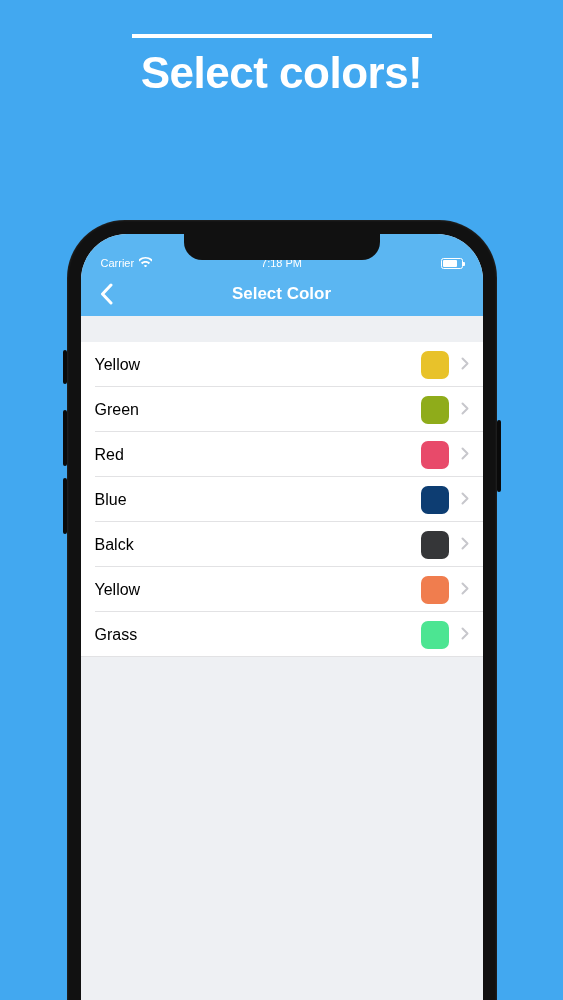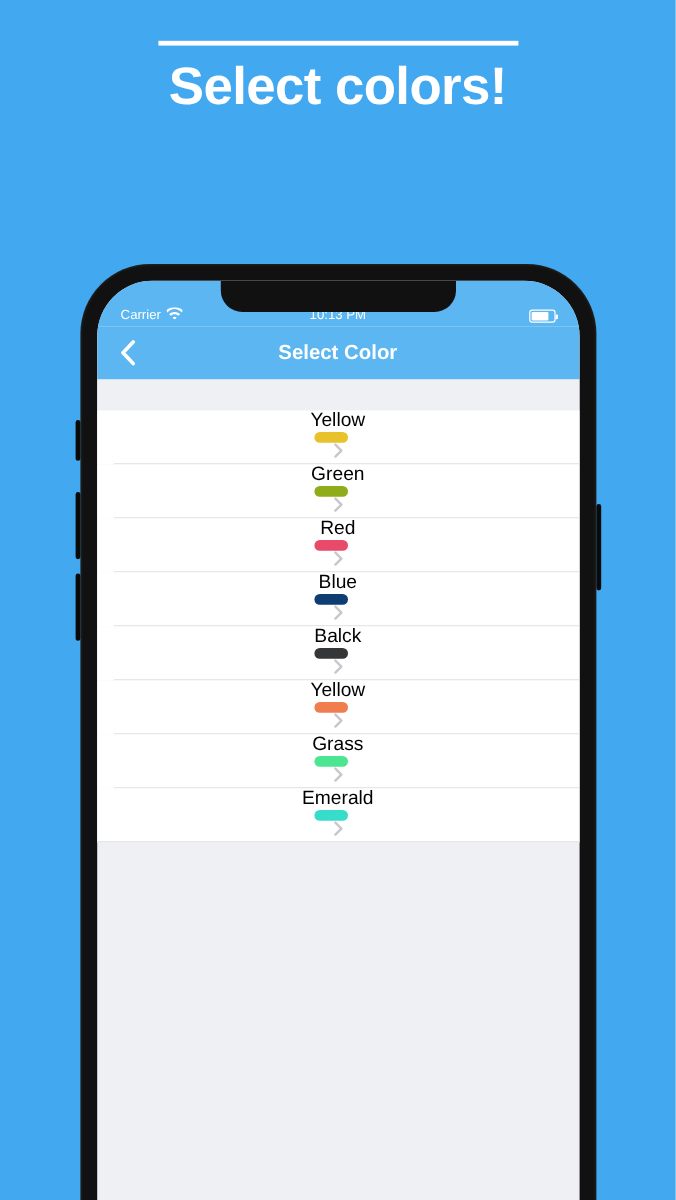--- a/index.html
+++ b/index.html
@@ -137,21 +137,20 @@
       background: #eef0f3;
     }
     .list-spacer { height: 26px; }
     .list-row {
       height: 45px;
       background: #fff;
       display: flex;
       align-items: center;
       padding: 0 14px;
       position: relative;
-      flex-direction: column;
     }
     .list-row::after {
       content: '';
       position: absolute;
       left: 14px; right: 0; bottom: 0;
       height: 1px;
       background: #e2e2e4;
     }
     .list-row:last-child::after { left: 0; }
     .row-label {
@@ -187,21 +186,21 @@
 
     <div class="status-bar">
       <div class="status-left">
         <span>Carrier</span>
         <span class="wifi-icon">
           <svg width="13" height="10" viewBox="0 0 13 10">
               <path fill="#fff" d="M6.5 9.5L4.8 7.7c.9-.9 2.5-.9 3.4 0L6.5 9.5zM3.3 6.2l-1.4-1.4c2.5-2.5 6.7-2.5 9.2 0l-1.4 1.4c-1.8-1.8-4.6-1.8-6.4 0zM.5 3.4L-.9 2C3 -1.9 10-1.9 13.9 2l-1.4 1.4C9.4-.6 3.6-.6.5 3.4z" transform="translate(0 1)"></path>
             </svg>
         </span>
       </div>
-      <div class="status-time">10:13 PM</div>
+      <div class="status-time">7:18 PM</div>
       <div class="status-right">
         <div class="battery">
             <div class="battery-fill"></div>
           </div>
       </div>
     </div>
 
     <div class="nav-bar">
       <div class="nav-back">
         <svg width="13" height="22" viewBox="0 0 13 22">
@@ -256,24 +255,17 @@
                 <path fill="none" stroke="#c7c7cc" stroke-width="2" stroke-linecap="round" stroke-linejoin="round" d="M1.5 1.5l5 5-5 5"></path>
               </svg></span>
           </div>
           <div class="list-row">
             <span class="row-label">Grass</span>
             <span class="color-swatch" style="background: rgb(76, 229, 146);"></span>
             <span class="chevron"><svg width="8" height="13" viewBox="0 0 8 13">
                 <path fill="none" stroke="#c7c7cc" stroke-width="2" stroke-linecap="round" stroke-linejoin="round" d="M1.5 1.5l5 5-5 5"></path>
               </svg></span>
           </div>
-          <div class="list-row">
-            <span class="row-label">Emerald</span>
-            <span class="color-swatch" style="background: rgb(56, 220, 203);"></span>
-            <span class="chevron"><svg width="8" height="13" viewBox="0 0 8 13">
-                <path fill="none" stroke="#c7c7cc" stroke-width="2" stroke-linecap="round" stroke-linejoin="round" d="M1.5 1.5l5 5-5 5"></path>
-              </svg></span>
-          </div>
         </div>
     </div>
 
   </div>
 </div>
 
 </body></html>

